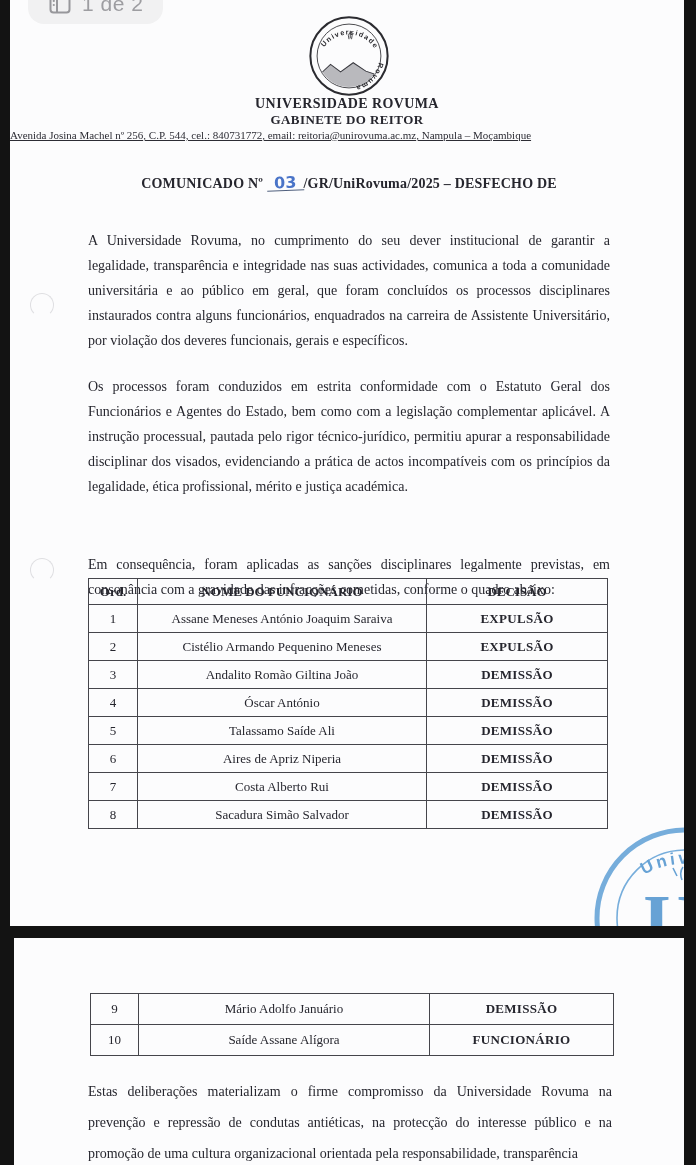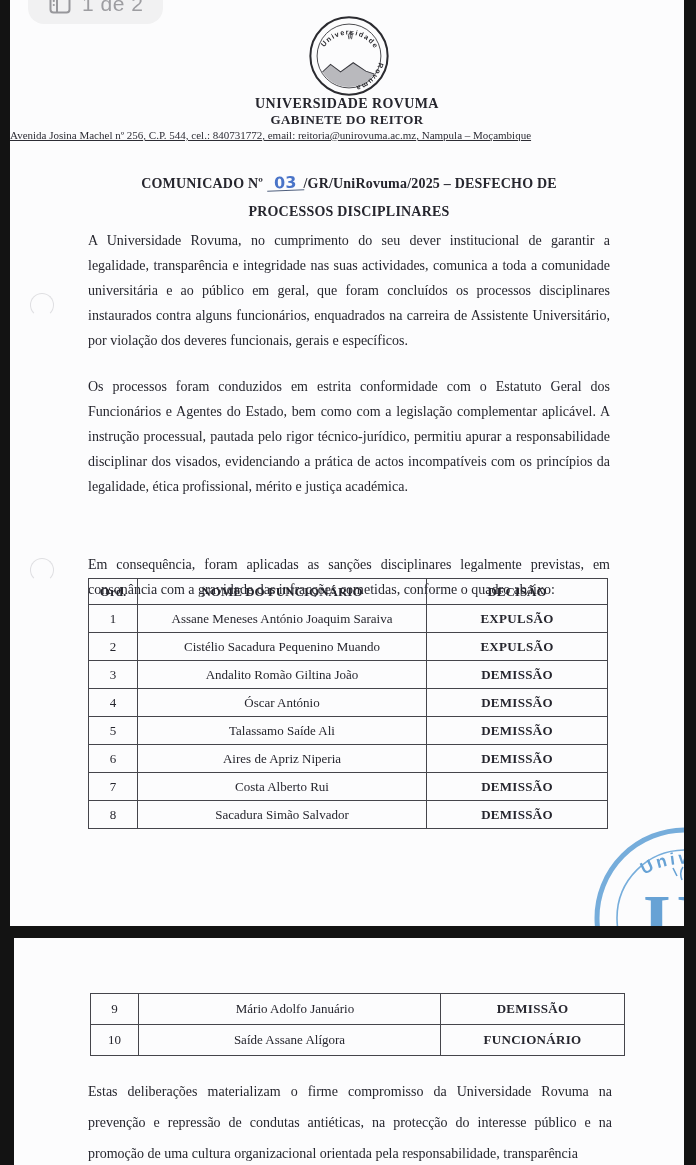--- a/index.html
+++ b/index.html
@@ -41,21 +41,21 @@
 
   
   table{border-collapse:collapse;position:absolute;table-layout:fixed;font-size:13px;}
   td,th{border:1px solid #45454b;text-align:center;padding:0;overflow:hidden;white-space:nowrap;}
   .t1{left:78px;top:578px;width:516px;}
   .t1 th{height:25px;font-size:13px;}
   .t1 td{height:27px;}
   .t2{left:76px;top:55px;width:520px;}
   .t2 td{height:30px;}
   .col-ord{width:48px;} .col-name{width:288px;} .col-dec{width:180px;}
-  .t2 .col-ord{width:47px;} .t2 .col-name{width:290px;padding-left:11px;} .t2 .col-dec{width:183px;}
+  .t2 .col-ord{width:47px;} .t2 .col-name{width:290px;} .t2 .col-dec{width:183px;}
   .dec{font-weight:bold;letter-spacing:.3px;}
 
   
   .stamp{position:absolute;left:575px;top:818px;width:200px;height:200px;opacity:.92;}
 
   
   .punch{position:absolute;left:20px;width:22px;height:22px;border-radius:50%;
          border:1.5px solid #dfdfe2;border-bottom-color:transparent;}
   .punch.a{top:293px;} .punch.b{top:558px;}
 
@@ -98,41 +98,40 @@
     </svg>
 
     <div class="uni-name">UNIVERSIDADE ROVUMA</div>
     <div class="office-name">GABINETE DO REITOR</div>
     <div class="address">Avenida Josina Machel nº 256, C.P. 544, cel.: 840731772, email: reitoria@unirovuma.ac.mz, Nampula – Moçambique</div>
 
     <div class="title1">
       <span>COMUNICADO Nº</span>
       <span class="hand-number">03</span><span>/GR/UniRovuma/2025 – DESFECHO DE</span>
     </div>
-    <div class="title2">PROCESSOS DISCIPLINARES</div>
 
     <p class="para p1">A Universidade Rovuma, no cumprimento do seu dever institucional de garantir a legalidade, transparência e integridade nas suas actividades, comunica a toda a comunidade universitária e ao público em geral, que foram concluídos os processos disciplinares instaurados contra alguns funcionários, enquadrados na carreira de Assistente Universitário, por violação dos deveres funcionais, gerais e específicos.</p>
     <p class="para p2">Os processos foram conduzidos em estrita conformidade com o Estatuto Geral dos Funcionários e Agentes do Estado, bem como com a legislação complementar aplicável. A instrução processual, pautada pelo rigor técnico-jurídico, permitiu apurar a responsabilidade disciplinar dos visados, evidenciando a prática de actos incompatíveis com os princípios da legalidade, ética profissional, mérito e justiça académica.</p>
     <p class="para p3">Em consequência, foram aplicadas as sanções disciplinares legalmente previstas, em consonância com a gravidade das infracções cometidas, conforme o quadro abaixo:</p>
 
     <table class="t1">
       <tbody>
           <tr>
         <th class="col-ord">Ord.</th>
         <th class="col-name">NOME DO FUNCIONÁRIO</th>
         <th class="col-dec">DECISÃO</th>
       </tr>
       <tr>
         <td>1</td>
         <td>Assane Meneses António Joaquim Saraiva</td>
         <td class="dec">EXPULSÃO</td>
       </tr>
       <tr>
         <td>2</td>
-        <td>Cistélio Sacadura Pequenino Muando</td>
+        <td>Cistélio Armando Pequenino Meneses</td>
         <td class="dec">EXPULSÃO</td>
       </tr>
       <tr>
         <td>3</td>
         <td>Andalito Romão Giltina João</td>
         <td class="dec">DEMISSÃO</td>
       </tr>
       <tr>
         <td>4</td>
         <td>Óscar António</td>

